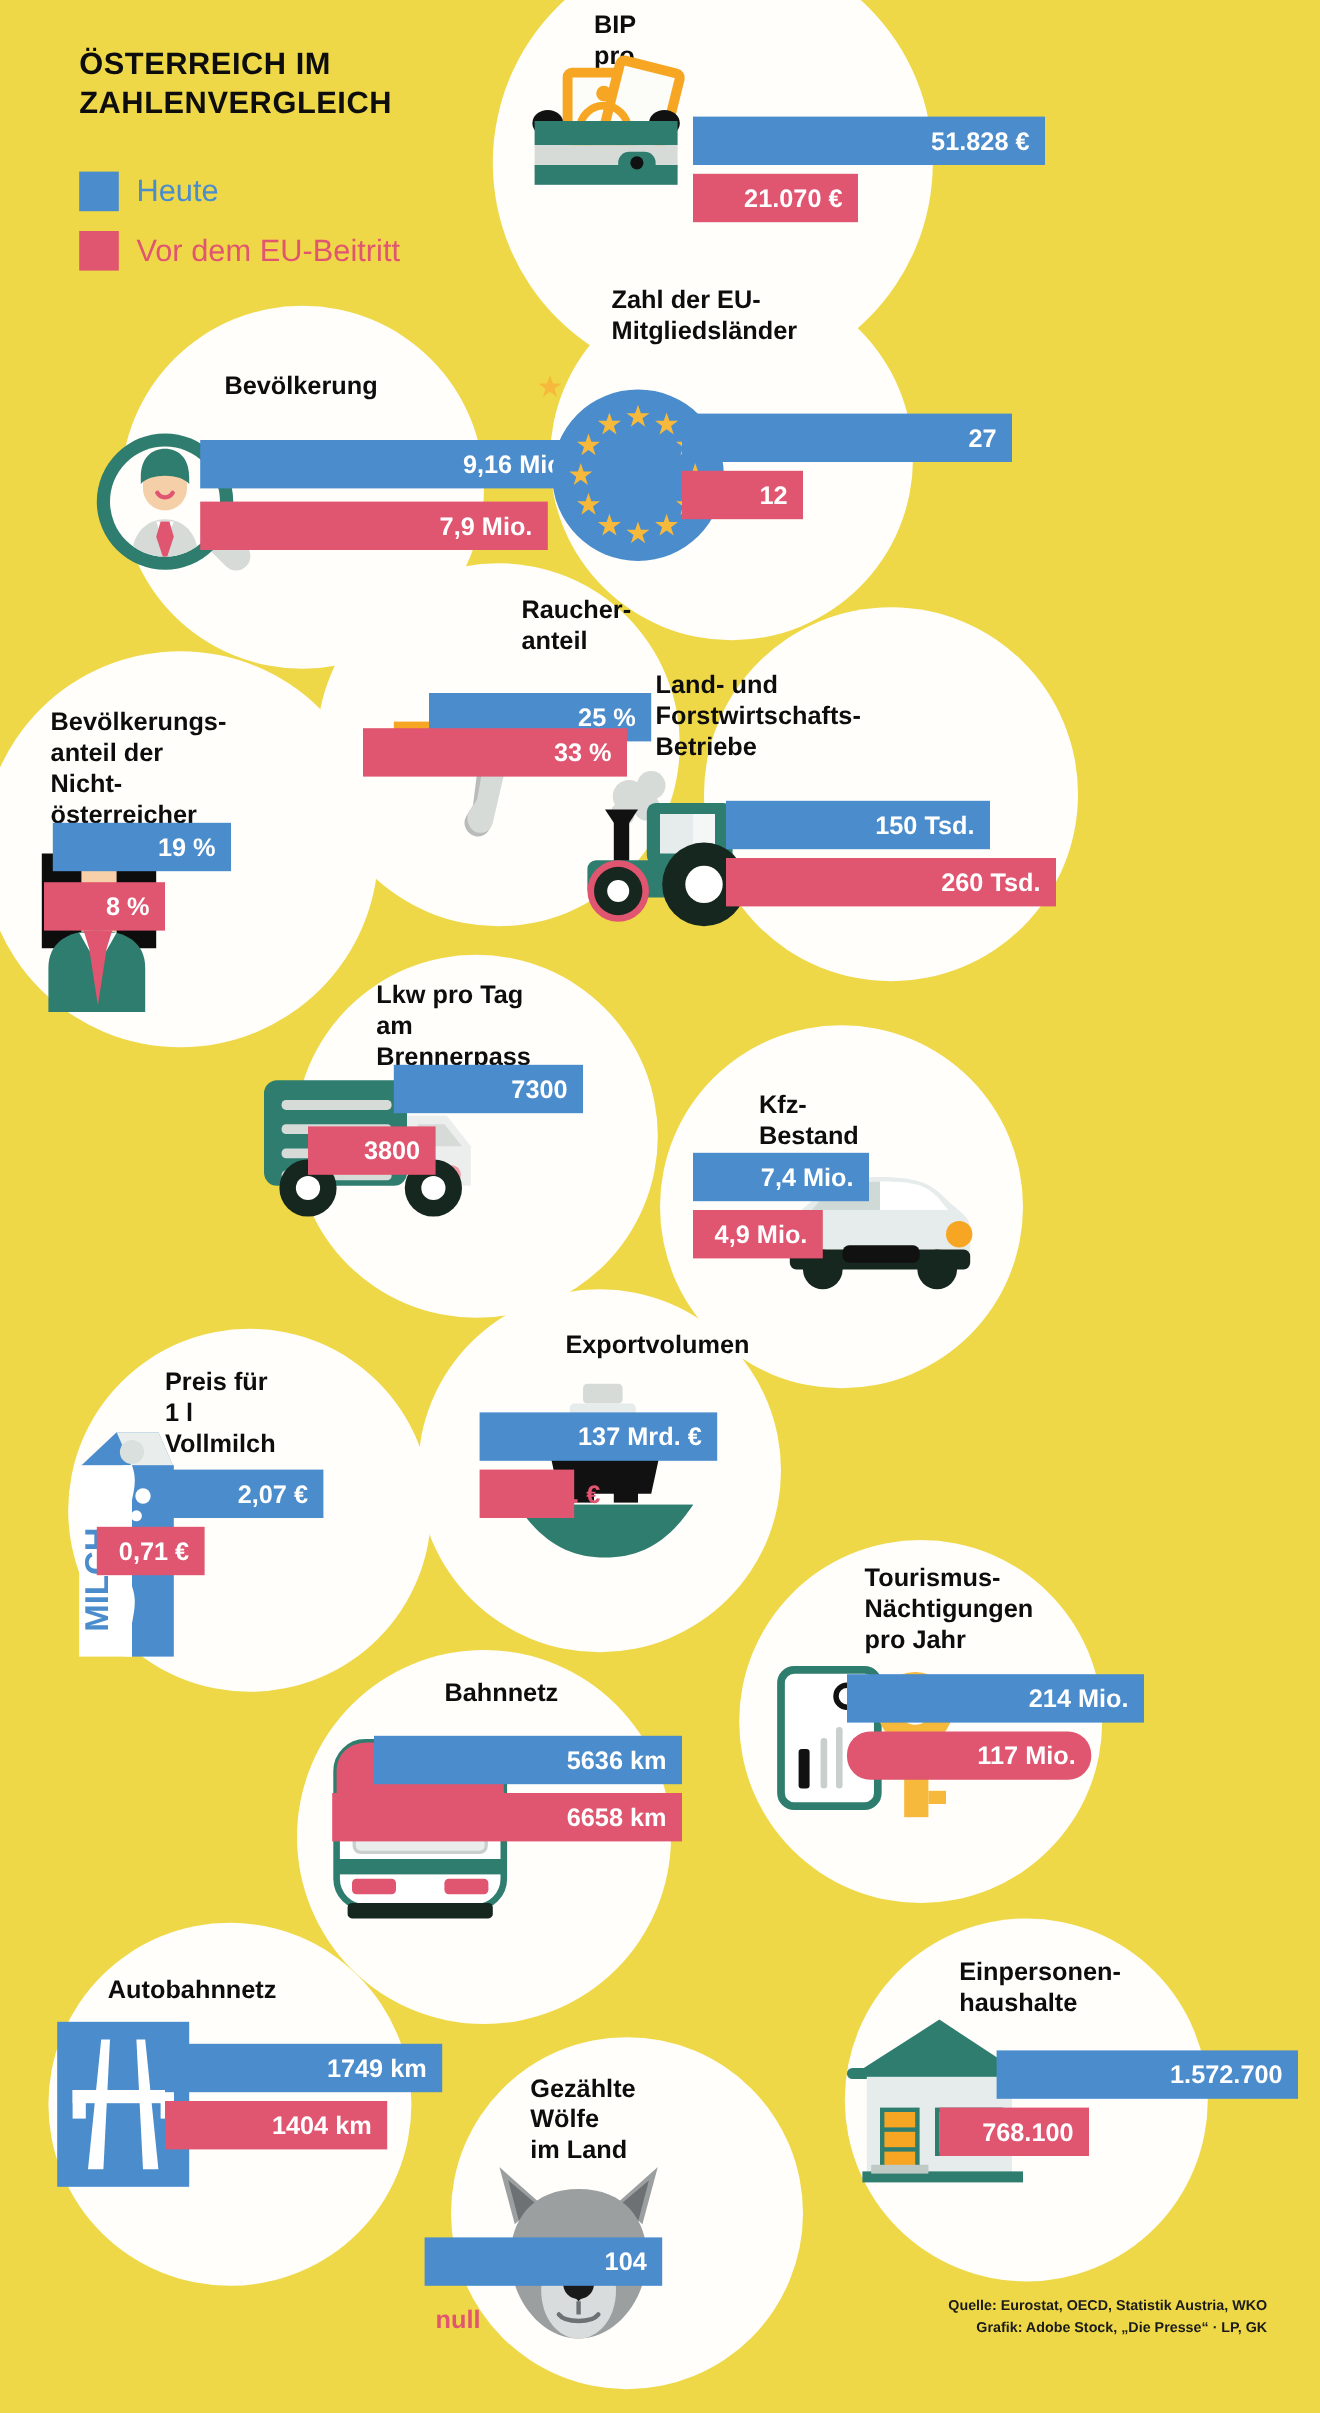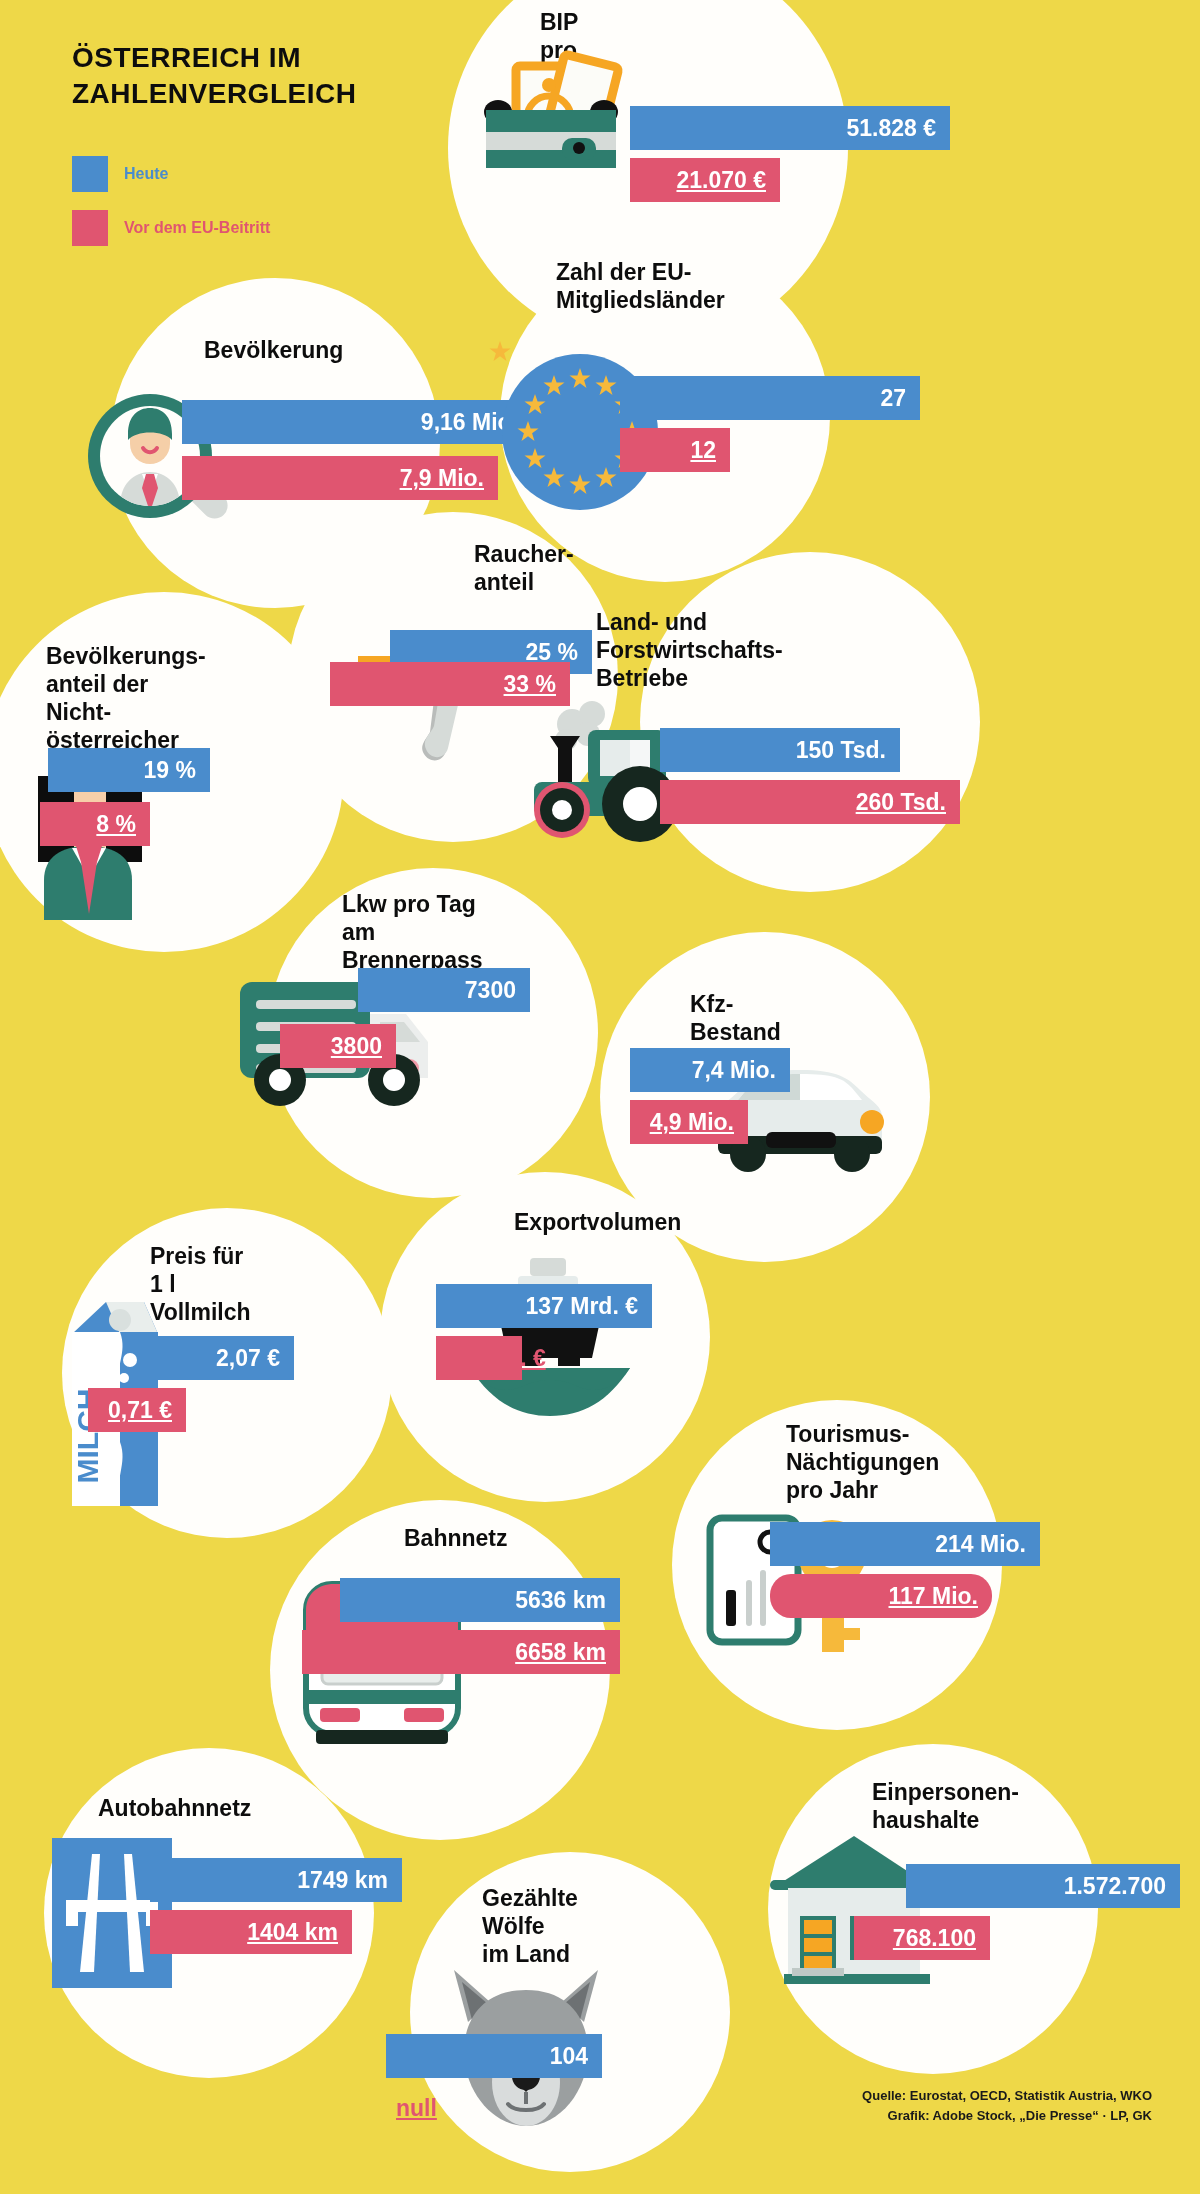--- a/index.html
+++ b/index.html
@@ -12,41 +12,41 @@
   
   .circ { position:absolute; background:#fffefb; border-radius:50%; }
   
   #headline {
     position:absolute; left:72px; top:40px; width:420px;
     font-size:28px; font-weight:bold; line-height:1.28;
     letter-spacing:.5px; color:#0d0d0d;
   }
   .legend { position:absolute; left:72px; display:flex; align-items:center; }
   .legend .sw { width:36px; height:36px; margin-right:16px; }
-  .legend .lb { font-size:16px; font-weight:bold; }
+  .legend .lb { font-size:28px; font-weight:normal; }
   #lg-today { top:156px; }
   #lg-today .sw { background:#4a8ccc; }
   #lg-today .lb { color:#4a8ccc; }
   #lg-before { top:210px; }
   #lg-before .sw { background:#e05570; }
   #lg-before .lb { color:#e05570; }
 
   
   .block { position:absolute; }
   .blk-title {
     position:absolute; font-size:23px; font-weight:bold; color:#0d0d0d;
     line-height:1.22; white-space:pre-line;
   }
   .bar {
     position:absolute; display:flex; align-items:center; justify-content:flex-end;
     color:#fff; font-size:23px; font-weight:bold; padding-right:14px;
     height:44px;
   }
   .bar.blue { background:#4a8ccc; }
-  .bar.red  { background:#e05570;text-decoration:underline; }
+  .bar.red  { background:#e05570; }
   .bar.red.outside {
     background:transparent; color:#e05570; justify-content:flex-start;
     padding-right:0; padding-left:10px;
   }
 
   
   .ico { position:absolute; }
   svg { display:block; overflow:visible; }
 
   

